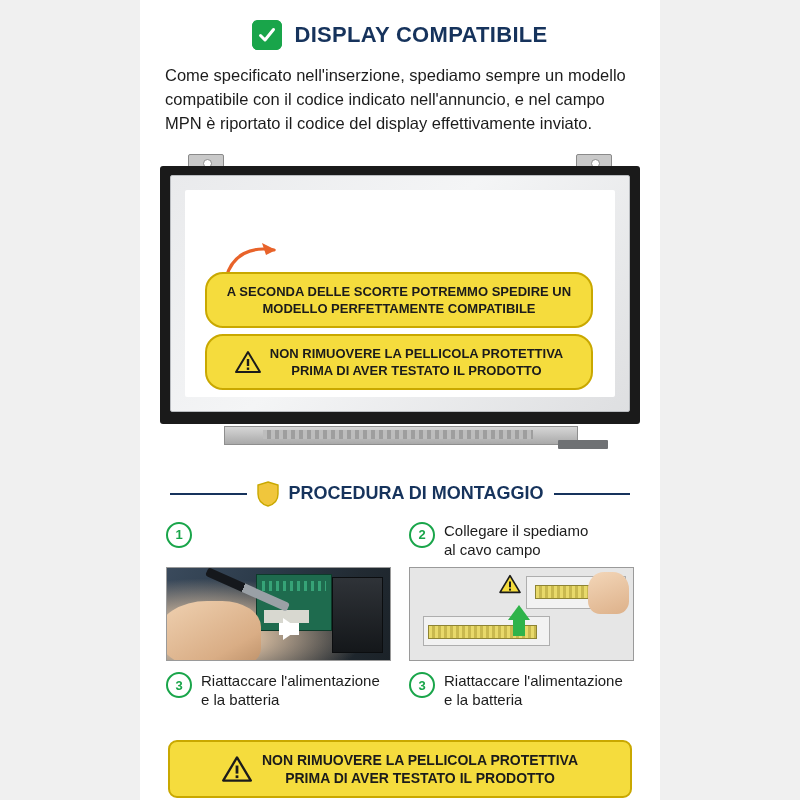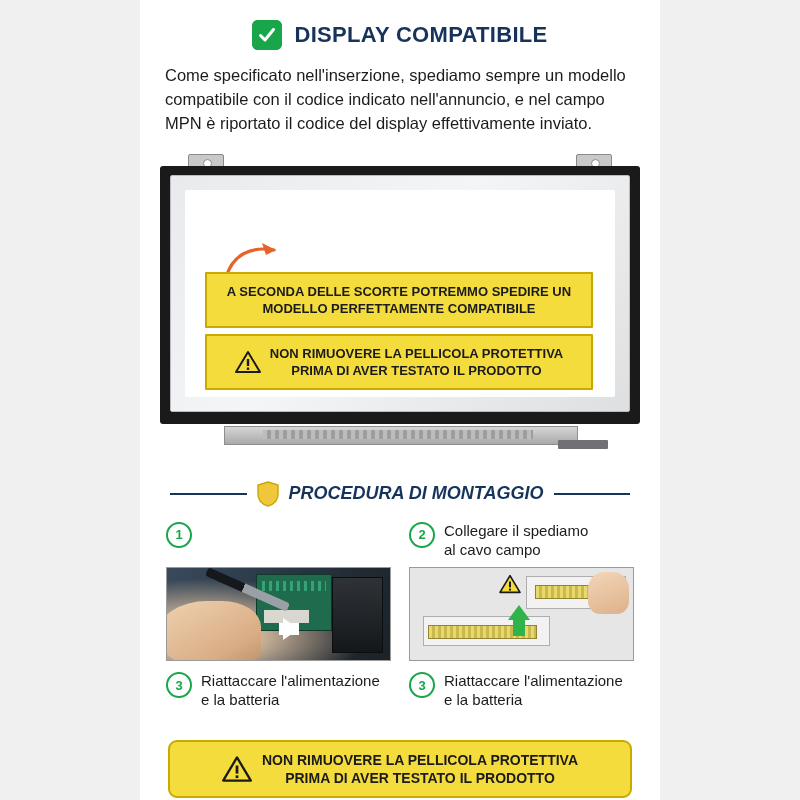--- a/index.html
+++ b/index.html
@@ -164,21 +164,21 @@
     position: absolute;
     left: 72px;
     top: 86px;
   }
 
   .callout {
     position: absolute;
     box-sizing: border-box;
     background: #f5dc3d;
     border: 2px solid #c9a800;
-    border-radius: 1px;
+    border-radius: 18px;
     text-align: center;
     color: #1b1b1b;
     font-weight: bold;
     font-size: 13px;
     line-height: 1.32;
     padding: 9px 10px;
   }
   .callout.one {
     left: 55px;
     top: 118px;
@@ -205,21 +205,20 @@
   .proc-line {
     flex: 1;
     height: 2px;
     background: #16335c;
   }
   .proc-title {
     font-size: 18px;
     font-weight: bold;
     color: #16335c;
     white-space: nowrap;
-    font-style: italic;
   }
   .shield-icon { flex: 0 0 auto; }
 
   .steps-grid {
     display: grid;
     grid-template-columns: 1fr 1fr;
     column-gap: 18px;
     row-gap: 0;
     margin: 14px 26px 0;
   }

